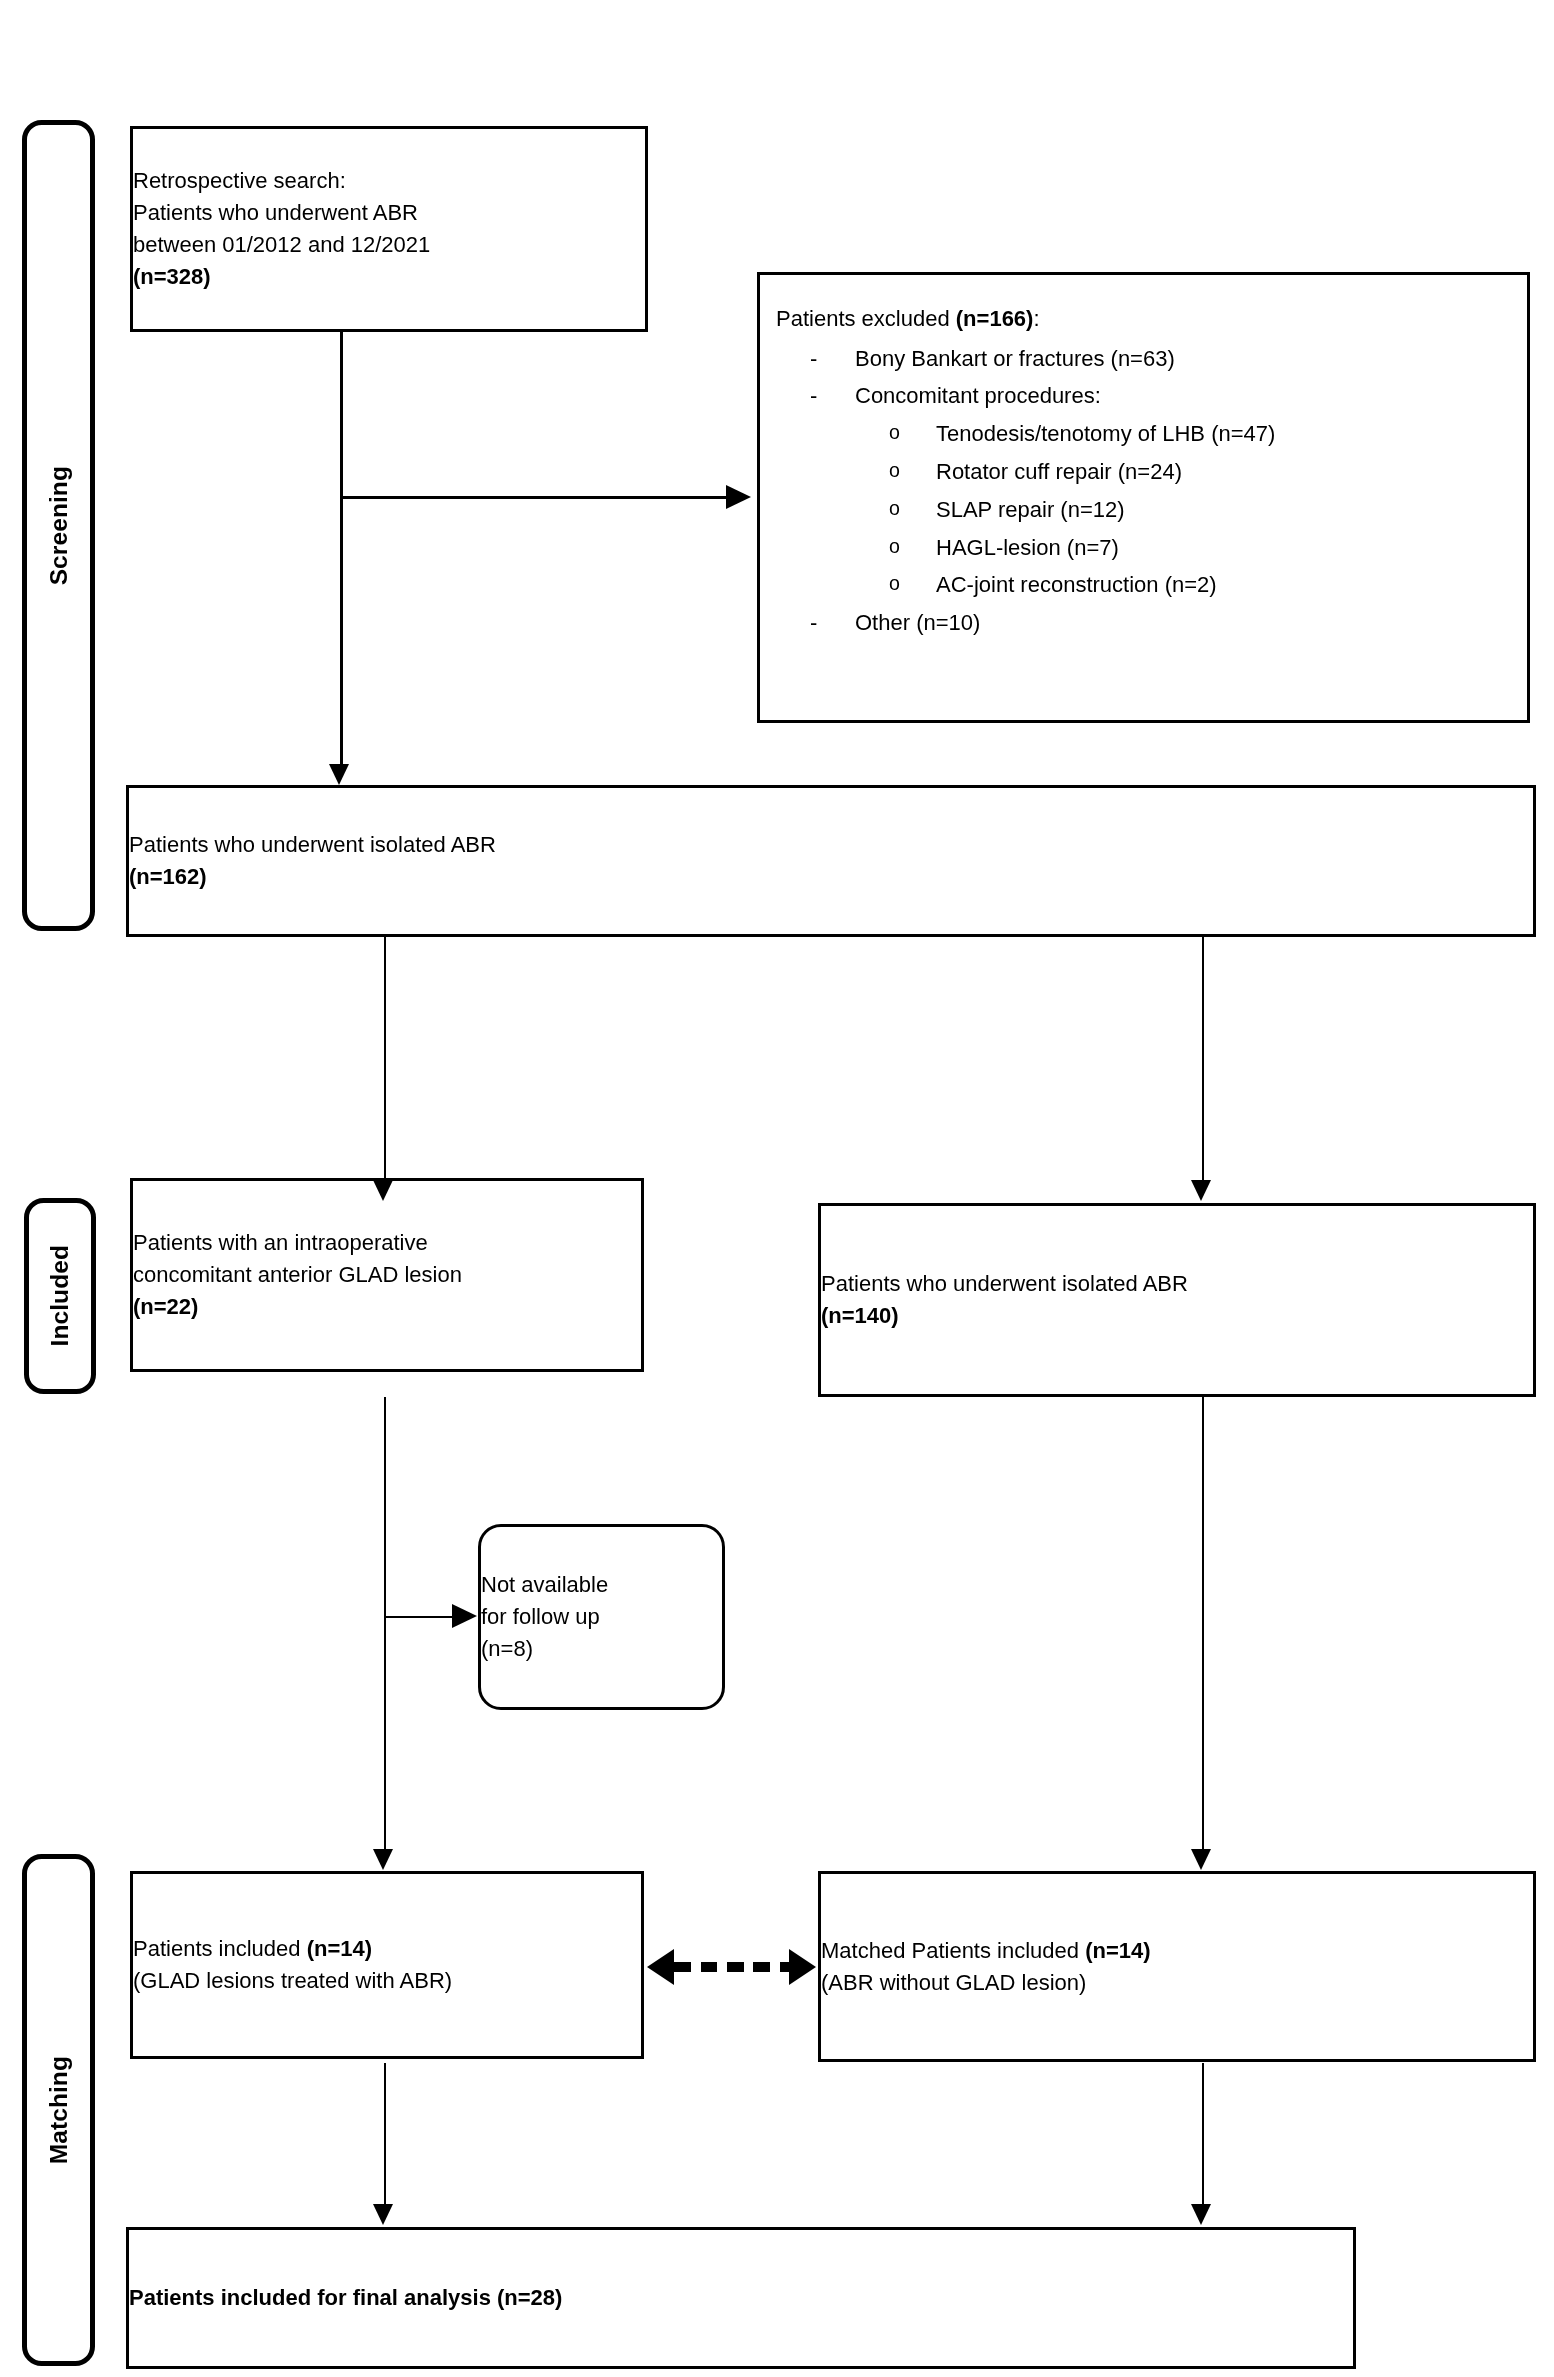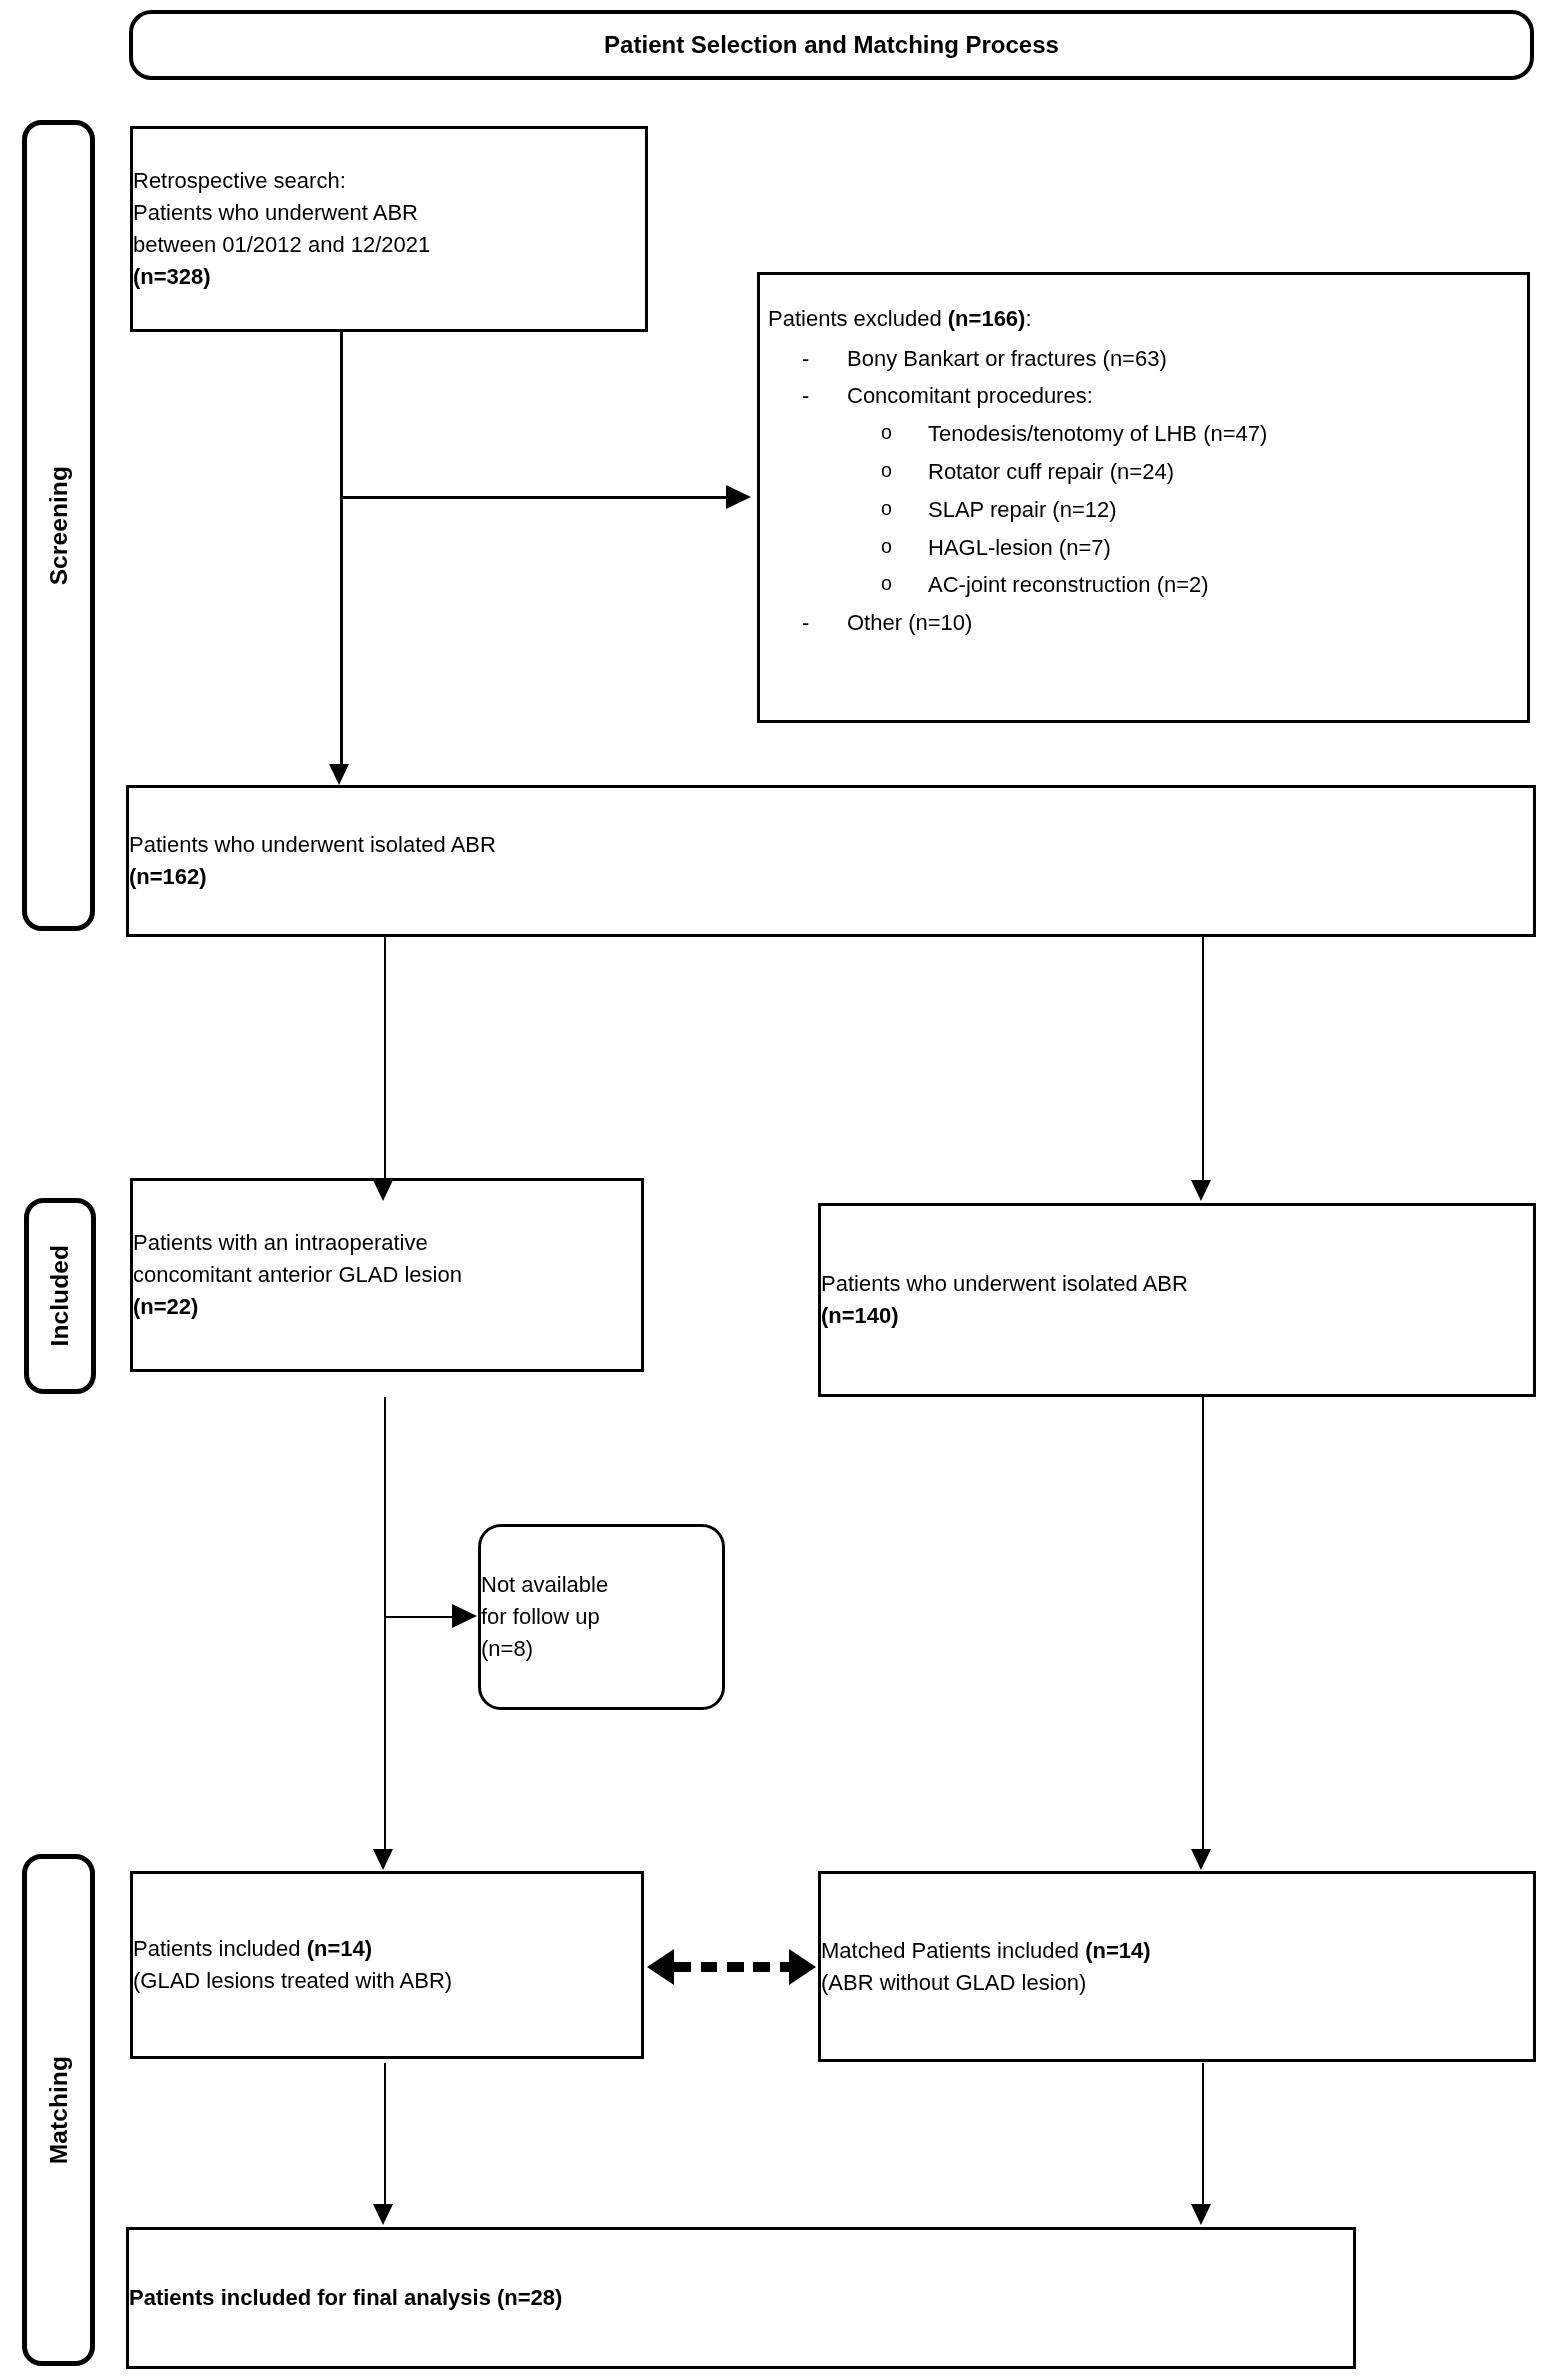--- a/index.html
+++ b/index.html
@@ -17,21 +17,21 @@
   .sidelbl{position:absolute;border:5.4px solid #000;border-radius:19.6px;background:#fff;
            box-sizing:border-box;display:flex;align-items:center;justify-content:center;}
   .sidelbl span{writing-mode:vertical-rl;transform:rotate(180deg);
                 font-weight:bold;font-size:24.5px;letter-spacing:0.1px;white-space:nowrap;}
 
   .t{font-size:22px;}
   .t b{font-weight:bold;}
   .title-txt{font-size:24px;font-weight:bold;}
 
   
-  .exlist{padding:28px 0 0 8px;font-size:22px;}
+  .exlist{padding:28px 0 0 16px;font-size:22px;}
   .exhead{margin-bottom:7.8px;}
   .lvl1{display:flex;margin:5.9px 0 5.9px 34px;}
   .lvl1 .bul{width:45px;flex:none;}
   .lvl2{display:flex;margin:5.9px 0 5.9px 113px;}
   .lvl2 .bul{width:47px;flex:none;font-size:19.6px;}
 
   
   .vline{position:absolute;background:#000;width:2.4px;}
   .hline{position:absolute;background:#000;height:2.4px;}
   .vline.thick{width:2.9px;}
@@ -47,23 +47,20 @@
           border-right:27.4px solid #000;}
   .dash-r{width:0;height:0;border-top:18.6px solid transparent;border-bottom:18.6px solid transparent;
           border-left:27.4px solid #000;}
   .dash-mid{flex:1;height:9.3px;background:repeating-linear-gradient(to right,#000 0 16.7px,#fff 16.7px 26.5px);}
 </style>
 </head>
 <body>
 
 <div id="stage">
 
-  <div class="rndbox" style="left:129px;top:9.8px;width:1405px;height:70px;">
-    <span class="title-txt">Patient Selection and Matching Process</span>
-  </div>
 
   <div class="sidelbl" style="left:22px;top:120px;width:73px;height:811px;">
     <span>Screening</span>
   </div>
   <div class="sidelbl" style="left:23.5px;top:1198px;width:72px;height:196px;">
     <span>Included</span>
   </div>
   <div class="sidelbl" style="left:22px;top:1854px;width:73px;height:512px;">
     <span>Matching</span>
   </div>

